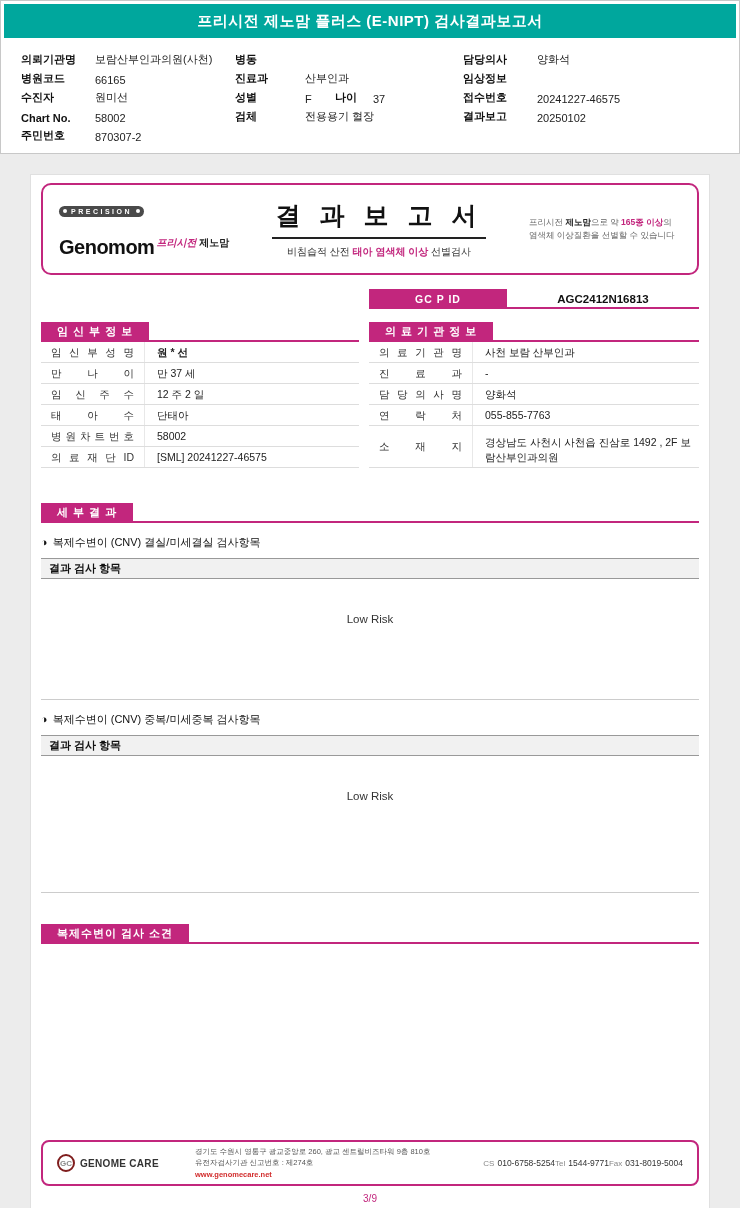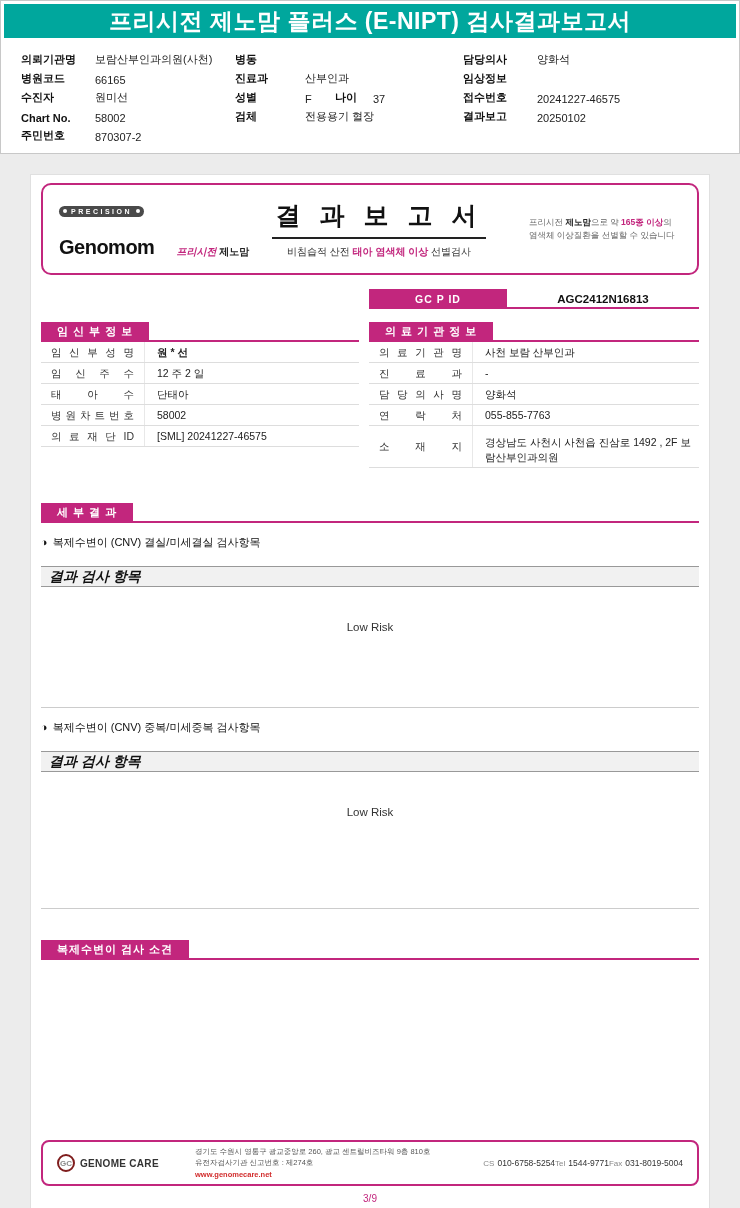--- a/index.html
+++ b/index.html
@@ -7,21 +7,21 @@
 html,body{ margin:0; padding:0; }
 body{
   width:740px; height:1208px; background:#ECECEC;
   font-family:"Liberation Sans","DejaVu Sans",sans-serif;
   overflow:hidden; color:#222;
 }
 
 .top-section{ background:#fff; border:1px solid #c8c8c8; }
 .teal-bar{
   margin:3px; height:34px; background:var(--teal); color:#fff;
-  font-weight:bold; font-size:23px; text-align:center; line-height:34px; letter-spacing:.5px;
+  font-weight:bold; font-size:15px; text-align:center; line-height:34px; letter-spacing:.5px;
 }
 .header-info{ display:flex; padding:7px 14px 10px 20px; }
 .hcol{ display:flex; flex-direction:column; }
 .hcol1{ width:214px; } .hcol2{ width:228px; } .hcol3{ flex:1; }
 .hrow{ display:flex; height:19px; align-items:flex-end; font-size:11px; }
 .hlabel{ font-weight:bold; width:74px; flex-shrink:0; color:#111; }
 .hcol2 .hlabel{ width:70px; }
 .hlabel2{ font-weight:bold; width:38px; flex-shrink:0; color:#111; }
 .hvalue{ color:#222; }
 .hv-short{ width:30px; }
@@ -39,21 +39,21 @@
 .brand{ width:170px; flex-shrink:0; }
 .badge{
   display:inline-block; position:relative; background:#4a4a4a; color:#fff;
   font-size:7px; font-weight:bold; letter-spacing:2.5px; padding:2px 12px; border-radius:8px;
 }
 .badge::before,.badge::after{
   content:""; position:absolute; width:4px; height:4px; border-radius:50%;
   background:#fff; top:50%; transform:translateY(-50%);
 }
 .badge::before{ left:4px; } .badge::after{ right:4px; }
-.brand-row{ display:flex; align-items:flex-end; gap:22px; margin-top:18px; }
+.brand-row{ display:flex; align-items:flex-start; gap:2px; margin-top:18px; }
 .brand-name{ font-size:20px; font-weight:bold; color:#111; letter-spacing:-.5px; }
 .brand-kr{ font-size:10px; font-weight:bold; white-space:nowrap; }
 .brand-kr .pink{ color:var(--magenta); font-style:italic; }
 .title-block{ flex:1; text-align:center; }
 .big-title{
   display:inline-block; font-size:25px; font-weight:bold; letter-spacing:6px;
   color:#111; border-bottom:2px solid #222; padding:0 4px 5px;
 }
 .subtitle{ font-size:10px; margin-top:6px; color:#333; }
 .subtitle .pink{ color:var(--magenta); font-weight:bold; }
@@ -78,22 +78,22 @@
   text-align:justify; text-align-last:justify; line-height:20px; border-right:1px solid #e8e8e8;
 }
 .trow.tall{ min-height:42px; } .trow.tall .tlabel{ line-height:41px; }
 .tvalue{ flex:1; padding:2px 4px 2px 12px; color:#222; line-height:1.45; }
 .trow.bold .tvalue{ font-weight:bold; }
 
 .section-tab{ margin-top:34px; flex-shrink:0; }
 .cnv-title{ margin-top:12px; font-size:11px; color:#111; display:flex; align-items:center; gap:5px; flex-shrink:0; }
 .half-icon{ font-size:11px; line-height:1; }
 .result-colhdr{
-  margin-top:16px; background:#F1F1F1; border-top:1px solid #999; border-bottom:1px solid #999;
-  height:21px; line-height:19px; font-size:14px; font-weight:bold; padding-left:8px; color:#111; flex-shrink:0;font-style:italic;
+  margin-top:8px; background:#F1F1F1; border-top:1px solid #999; border-bottom:1px solid #999;
+  height:21px; line-height:19px; font-size:11px; font-weight:bold; padding-left:8px; color:#111; flex-shrink:0;
 }
 .result-area{ border-bottom:1px solid #ccc; text-align:center; flex-shrink:0; }
 .result-area.first{ height:121px; } .result-area.second{ height:137px; }
 .risk{ display:inline-block; margin-top:34px; font-size:11.5px; color:#333; }
 .findings-tab{ margin-top:30px; flex-shrink:0; }
 .spacer{ flex:1; }
 
 .footer-box{
   border:2px solid var(--magenta); border-radius:8px; height:46px; flex-shrink:0;
   display:flex; align-items:center; padding:0 14px; gap:10px;
@@ -204,20 +204,24 @@
   </div>
 
   <div class="tables">
     <div class="dtable">
       <div class="tab-bar"><span class="tab-label">임 신 부 정 보</span></div>
       <div class="trow bold">
           <span class="tlabel">임 신 부 성 명</span>
           <span class="tvalue">원 * 선</span>
         </div>
       <div class="trow">
+          <span class="tlabel">만 나 이</span>
+          <span class="tvalue">만 37 세</span>
+        </div>
+      <div class="trow">
           <span class="tlabel">임 신 주 수</span>
           <span class="tvalue">12 주 2 일</span>
         </div>
       <div class="trow">
           <span class="tlabel">태 아 수</span>
           <span class="tvalue">단태아</span>
         </div>
       <div class="trow">
           <span class="tlabel">병 원 차 트 번 호</span>
           <span class="tvalue">58002</span>

